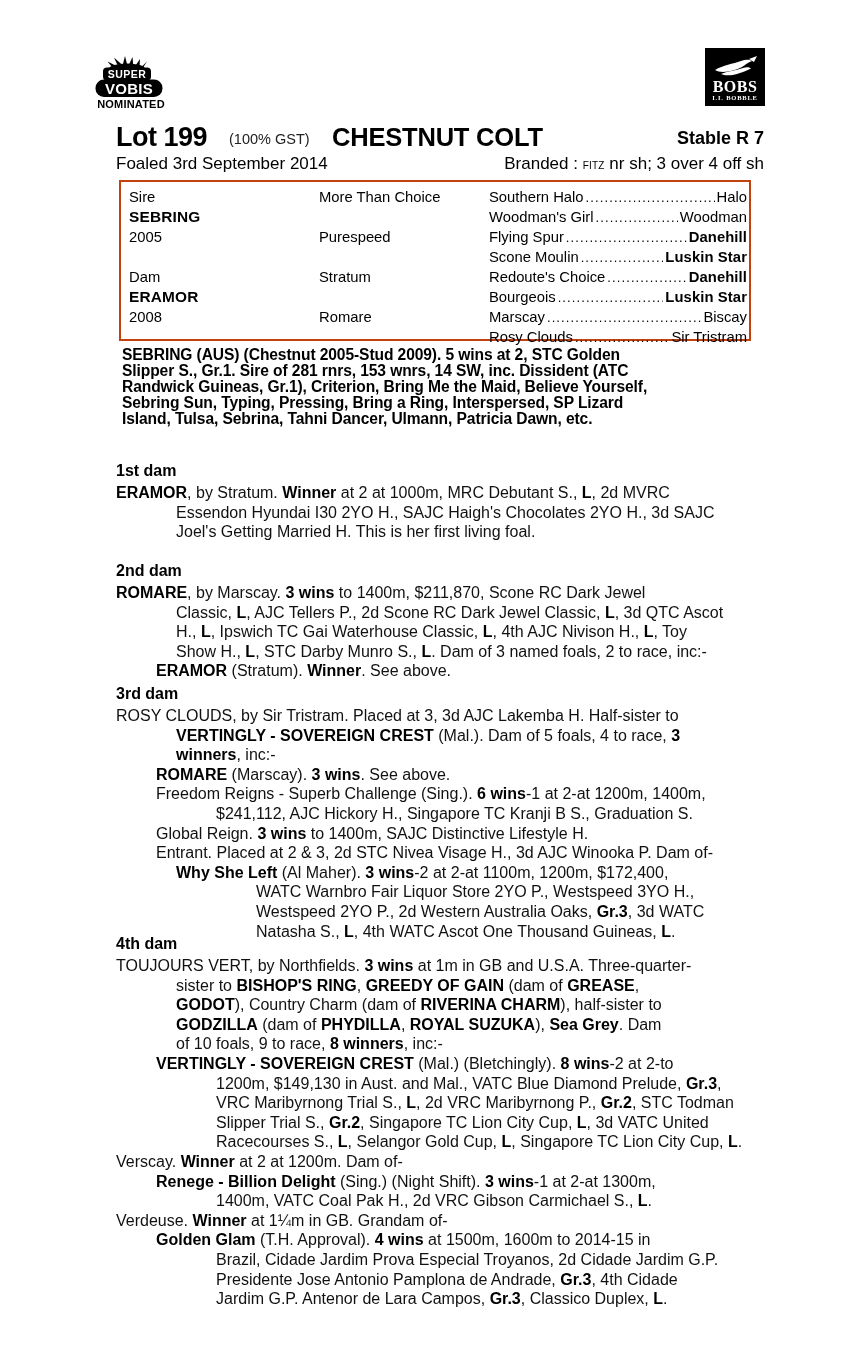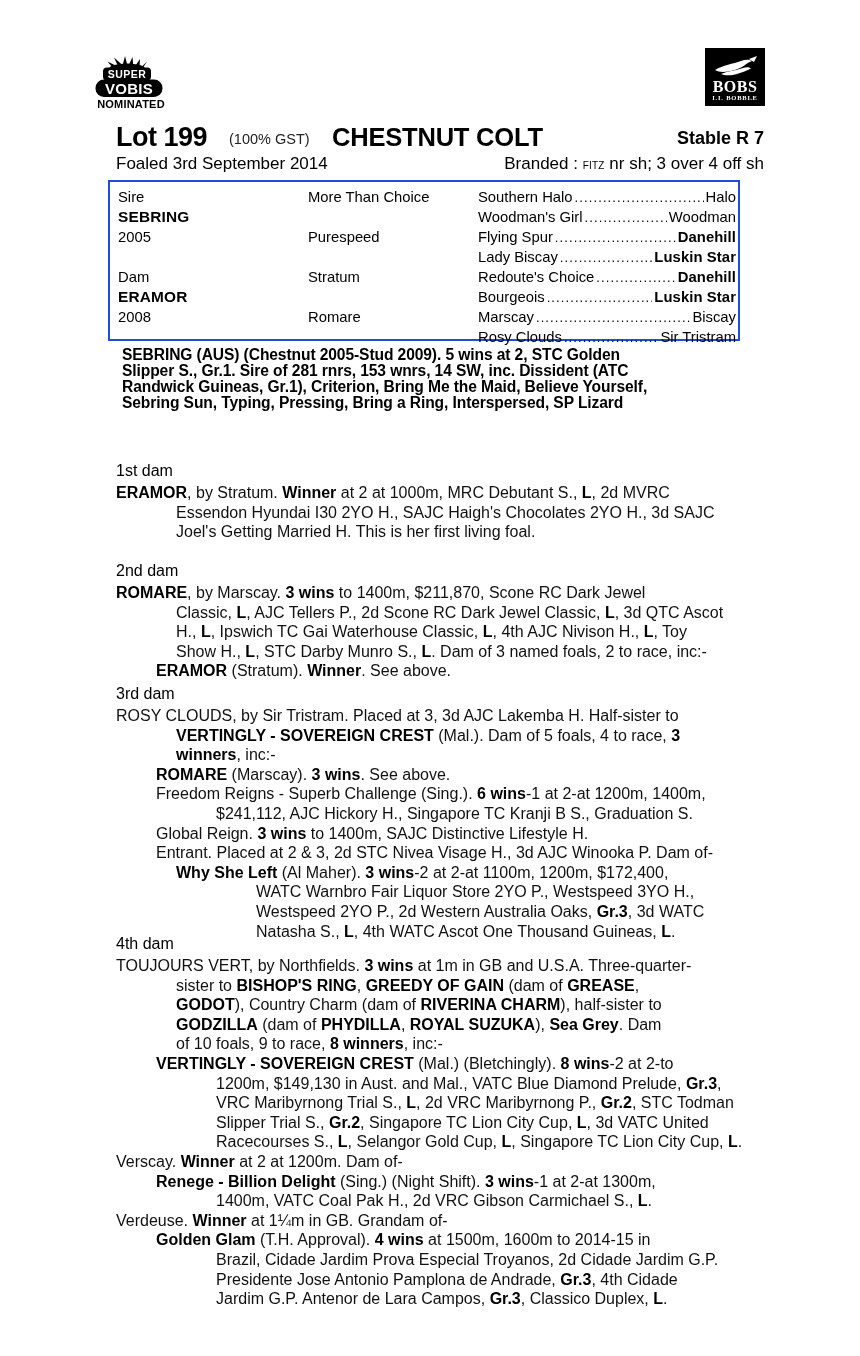--- a/index.html
+++ b/index.html
@@ -105,25 +105,25 @@
     height: 22px;
     font-size: 17px;
   }
   .foaled { position: absolute; left:0; top:0; }
   .branded { position: absolute; right: 0; top: 0; white-space: nowrap; }
   .brand-sc { font-size: 10px; letter-spacing: 0.2px; margin-top: 40px; }
 
   
   .ped-table {
     position: absolute;
-    left: 108px;
+    left: 119px;
     top: 180px;
     width: 632px;
     height: 161px;
-    border: 2px solid #1d4ed8;
+    border: 2px solid #c2410c;
     box-sizing: border-box;
   }
   .ped-table .col {
     position: absolute;
     top: 0;
     height: 100%;
   }
   .col-a { left: 8px;  width: 190px; }
   .col-b { left: 198px; width: 168px; }
   .col-c { left: 368px; right: 6px; width: 258px; }
@@ -186,21 +186,21 @@
     letter-spacing: -0.1px;
   }
   .sire-block div { white-space: nowrap; }
   .sire-block .lastline { text-align: left; }
 
   
   .sec-head {
     position: absolute;
     left: 116px;
     font-size: 16px;
-    font-weight: normal;
+    font-weight: bold;
   }
   .para {
     position: absolute;
     font-size: 16px;
     line-height: 19.6px;
     color: #111;
   }
   .para .ln { white-space: nowrap; }
   b { font-weight: bold; color:#000; }
 </style>
@@ -289,21 +289,21 @@
           <span class="left">Woodman's Girl</span>
           <span class="lead">................................................................................</span>
           <span class="right">Woodman</span>
         </div>
         <div class="dotrow" style="top: 45px;">
           <span class="left">Flying Spur</span>
           <span class="lead">................................................................................</span>
           <span class="right bold">Danehill</span>
         </div>
         <div class="dotrow" style="top: 65px;">
-          <span class="left">Lady Biscay</span>
+          <span class="left">Scone Moulin</span>
           <span class="lead">................................................................................</span>
           <span class="right bold">Luskin Star</span>
         </div>
         <div class="dotrow" style="top: 85px;">
           <span class="left">Redoute's Choice</span>
           <span class="lead">................................................................................</span>
           <span class="right bold">Danehill</span>
         </div>
         <div class="dotrow" style="top: 105px;">
           <span class="left">Bourgeois</span>
@@ -321,20 +321,21 @@
           <span class="right">Sir Tristram</span>
         </div>
       </div>
   </div>
 
   <div class="sire-block">
       <div>SEBRING (AUS) (Chestnut 2005-Stud 2009). 5 wins at 2, STC Golden</div>
       <div>Slipper S., Gr.1. Sire of 281 rnrs, 153 wnrs, 14 SW, inc. Dissident (ATC</div>
       <div>Randwick Guineas, Gr.1), Criterion, Bring Me the Maid, Believe Yourself,</div>
       <div>Sebring Sun, Typing, Pressing, Bring a Ring, Interspersed, SP Lizard</div>
+      <div class="lastline">Island, Tulsa, Sebrina, Tahni Dancer, Ulmann, Patricia Dawn, etc.</div>
     </div>
 
   <div id="dam-sections">
       <div class="sec-head" style="top: 462px;">1st dam</div>
       <div class="para" style="left: 116px; top: 483px; width: 646px;"><span class="ln"><b>ERAMOR</b>, by Stratum. <b>Winner</b> at 2 at 1000m, MRC Debutant S., <b>L</b>, 2d MVRC</span></div>
       <div class="para" style="left: 176px; top: 502.6px; width: 586px;"><span class="ln">Essendon Hyundai I30 2YO H., SAJC Haigh's Chocolates 2YO H., 3d SAJC</span></div>
       <div class="para" style="left: 176px; top: 522.2px; width: 586px;"><span class="ln">Joel's Getting Married H. This is her first living foal.</span></div>
       <div class="sec-head" style="top: 562px;">2nd dam</div>
       <div class="para" style="left: 116px; top: 583px; width: 646px;"><span class="ln"><b>ROMARE</b>, by Marscay. <b>3 wins</b> to 1400m, $211,870, Scone RC Dark Jewel</span></div>
       <div class="para" style="left: 176px; top: 602.6px; width: 586px;"><span class="ln">Classic, <b>L</b>, AJC Tellers P., 2d Scone RC Dark Jewel Classic, <b>L</b>, 3d QTC Ascot</span></div>

